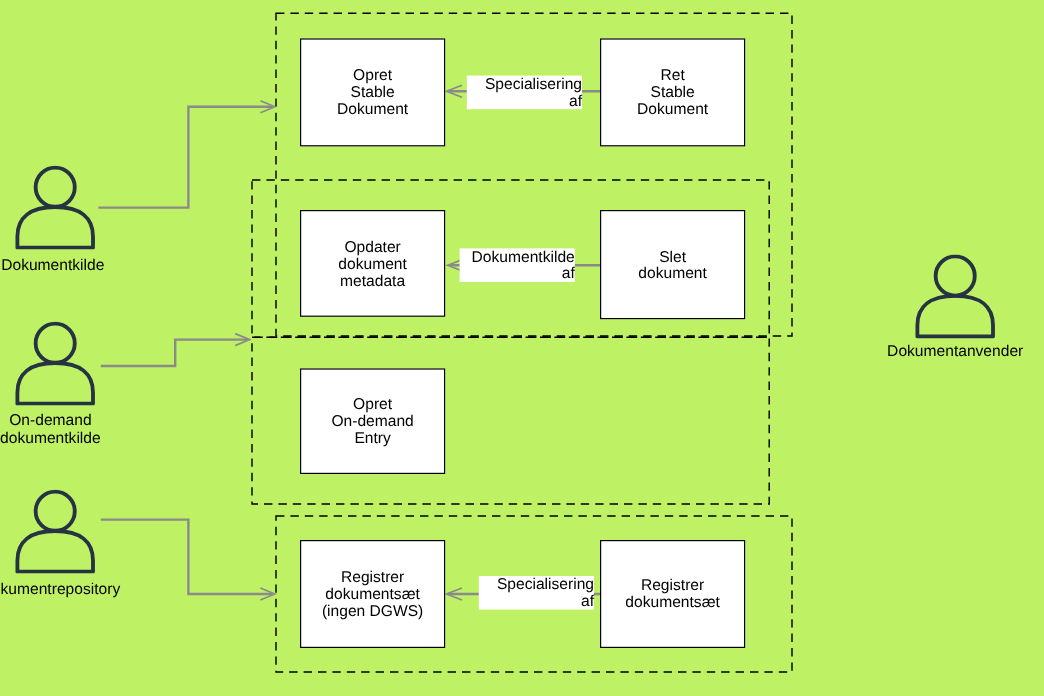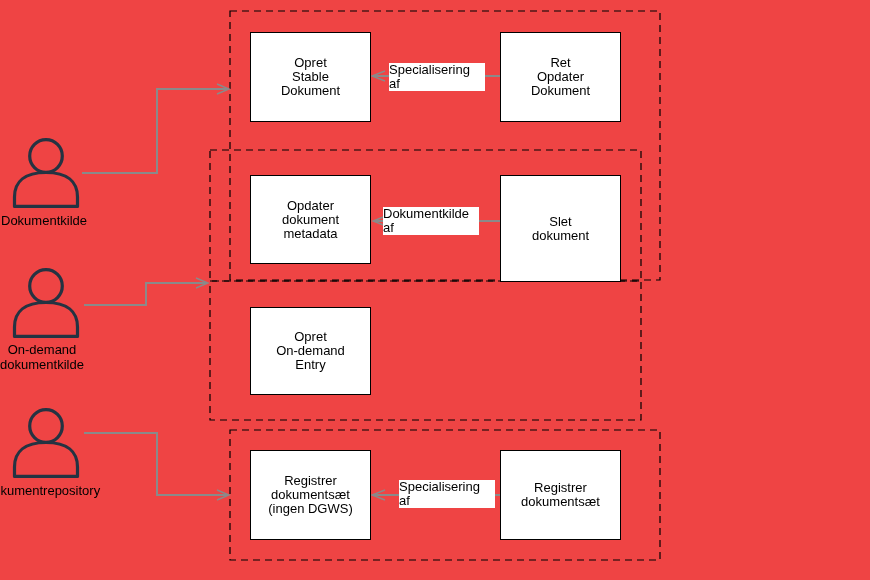--- a/index.html
+++ b/index.html
@@ -1,25 +1,25 @@
 <!DOCTYPE html>
 <html style="--actor: #253342; --conn: #8a8a8a; --border: #000000;"><head>
 <meta charset="utf-8">
 <style>
   html,body{margin:0;padding:0}
   body{width:870px;height:580px;background:#fff;font-family:"Liberation Sans",sans-serif;color:#000}
-  .canvas{position:relative;width:870px;height:580px;overflow:hidden;background:#ef4444}
+  .canvas{position:relative;width:870px;height:580px;overflow:hidden;background:#bef264}
   svg.underlay{position:absolute;left:0;top:0;width:870px;height:580px}
   .dashedrect{stroke:var(--border,#000);stroke-width:1.2;fill:none;stroke-dasharray:7 5}
   .conn{stroke:var(--conn,#8a8a8a);stroke-width:2;fill:none}
   .head{stroke:var(--conn,#8a8a8a);stroke-width:1.4;fill:none}
   .ucbox{position:absolute;background:#fff;border:1.4px solid var(--border,#000);
          display:flex;align-items:center;justify-content:center;text-align:center;
          font-size:13px;line-height:14px;white-space:pre-line;box-sizing:border-box}
-  .edge-label{position:absolute;background:#fff;text-align:left;font-size:13px;
+  .edge-label{position:absolute;background:#fff;text-align:right;font-size:13px;
               line-height:14px;white-space:pre-line;width:96px}
   .actor{position:absolute;width:68px;height:70px}
   .person{stroke:var(--actor,#253342);stroke-width:3.2;fill:none;stroke-linejoin:round}
   .actor-label{position:absolute;width:160px;text-align:center;font-size:13px;
                line-height:15px;white-space:pre-line}
 </style>
 </head>
 <body style="background: rgb(255, 255, 255); color: rgb(0, 0, 0);">
 
 <div class="canvas">
@@ -47,26 +47,26 @@
     <path class="head" d="M386,216 L373,221 L386,226"></path>
 
     <path class="conn" d="M500,495 H374"></path>
     <path class="head" d="M385,490 L372,495 L385,500"></path>
   </svg>
 
   <div class="ucbox" style="left:250px;top:32px;width:121px;height:90px">Opret
 Stable
 Dokument</div>
   <div class="ucbox" style="left:500px;top:32px;width:121px;height:90px">Ret
-Opdater
+Stable
 Dokument</div>
   <div class="ucbox" style="left:250px;top:175px;width:121px;height:89px">Opdater
 dokument
 metadata</div>
-  <div class="ucbox" style="left:500px;top:175px;width:121px;height:107px">Slet
+  <div class="ucbox" style="left:500px;top:175px;width:121px;height:91px">Slet
 dokument</div>
   <div class="ucbox" style="left:250px;top:307px;width:121px;height:88px">Opret
 On-demand
 Entry</div>
   <div class="ucbox" style="left:250px;top:450px;width:121px;height:90px">Registrer
 dokumentsæt
 (ingen DGWS)</div>
   <div class="ucbox" style="left:500px;top:450px;width:121px;height:90px">Registrer
 dokumentsæt</div>
 
@@ -95,14 +95,21 @@
   </div>
 
   <div class="actor" style="left:12px;top:408px">
     <svg width="68" height="70" viewBox="0 0 68 70">
       <circle class="person" cx="34" cy="18" r="16.3"></circle>
       <path class="person" d="M2.5,68.4 L2.5,59 C2.5,43.5 13,34.5 34,34.5 C55,34.5 65.5,43.5 65.5,59 L65.5,68.4 Z"></path>
     </svg>
     <div class="actor-label" style="left:-50px;top:75px">Dokumentrepository</div>
   </div>
 
+  <div class="actor" style="left:762px;top:212px">
+    <svg width="68" height="70" viewBox="0 0 68 70">
+      <circle class="person" cx="34" cy="18" r="16.3"></circle>
+      <path class="person" d="M2.5,68.4 L2.5,59 C2.5,43.5 13,34.5 34,34.5 C55,34.5 65.5,43.5 65.5,59 L65.5,68.4 Z"></path>
+    </svg>
+    <div class="actor-label" style="left:-46px;top:73px">Dokumentanvender</div>
+  </div>
 
 </div>
 
 </body></html>

